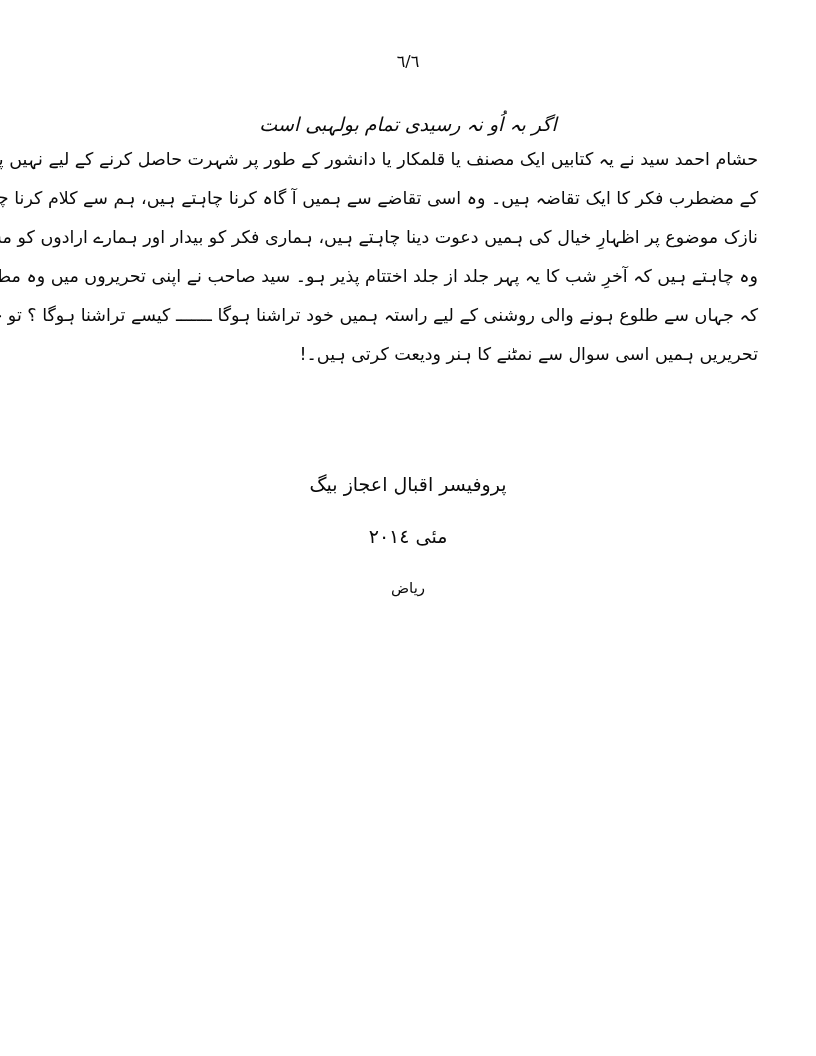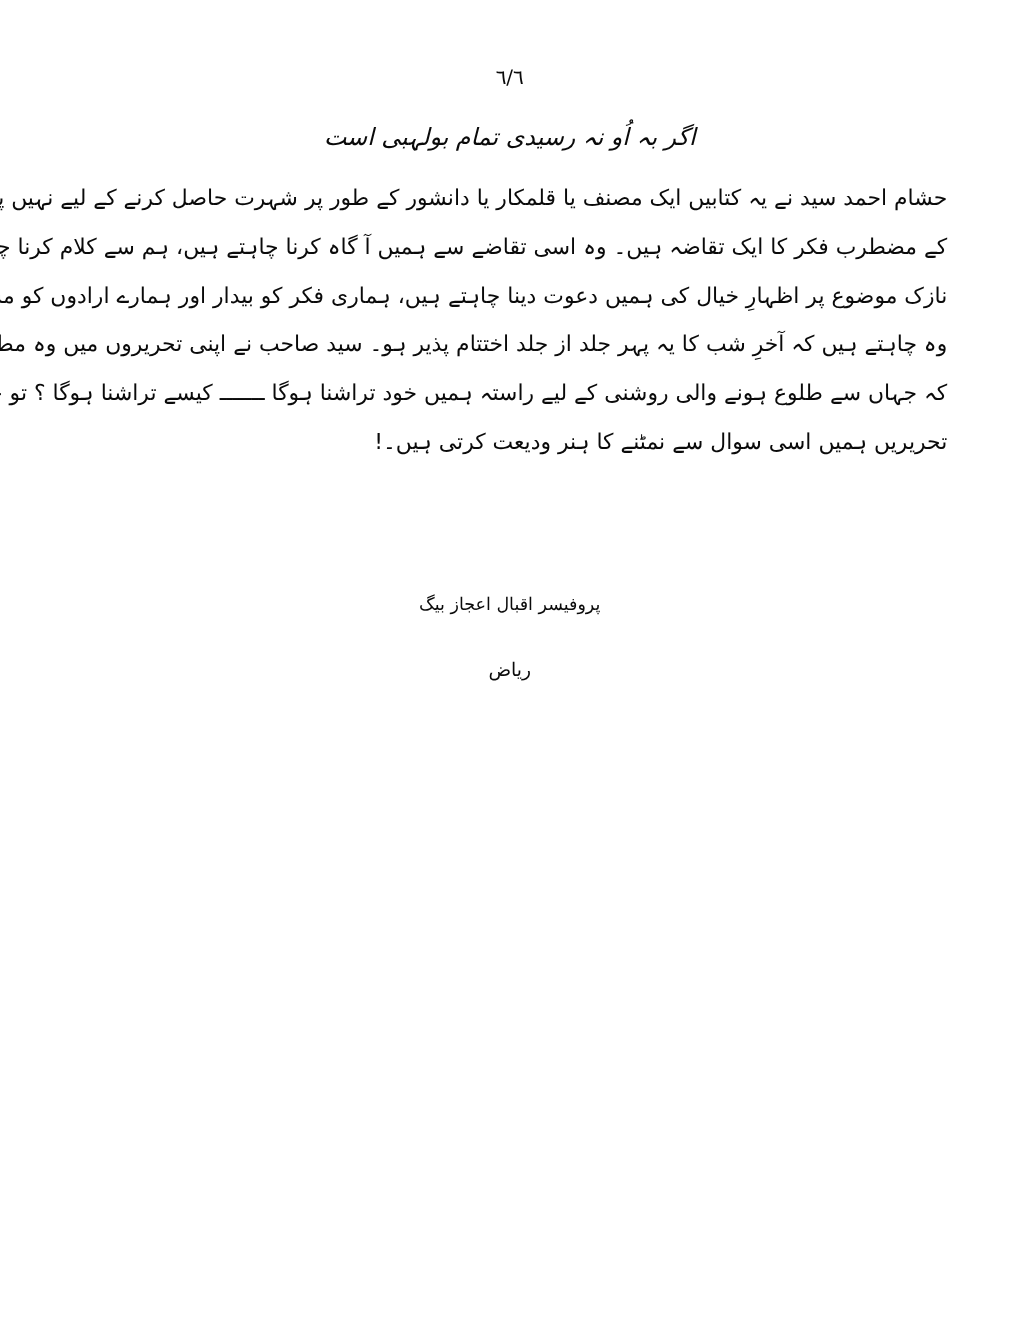--- a/index.html
+++ b/index.html
@@ -37,21 +37,21 @@
     font-family: "DejaVu Sans", sans-serif;
     font-size: 16px;
     letter-spacing: 0.5px;
     direction: rtl;
     color: #0a0a0a;
   }
 
   
   .verse-heading {
     position: absolute;
-    top: 96px;
+    top: 110px;
     left: 0;
     width: 816px;
     text-align: center;
     direction: rtl;
     font-family: "DejaVu Sans", sans-serif;
     font-size: 19px;
     line-height: 1.5;
     color: #0a0a0a;
     font-style: italic;
   }
@@ -100,21 +100,21 @@
     top: 458px;
     left: 0;
     width: 816px;
     direction: rtl;
     text-align: center;
     font-family: "DejaVu Sans", sans-serif;
     color: #0a0a0a;
   }
 
   .sig-author {
-    font-size: 14px;
+    font-size: 19px;
     line-height: 52px;
     letter-spacing: 0.5px;
     text-align: center;
   }
 
   .sig-date {
     font-size: 19px;
     line-height: 52px;
     letter-spacing: 2px;
   }
@@ -147,18 +147,19 @@
     <span class="body-line">حشام احمد سید نے یہ کتابیں ایک مصنف یا قلمکار یا دانشور کے طور پر شہرت حاصل کرنے کے لیے نہیں پیش کیں بلکہ یہ تحریریں ان</span>
     <span class="body-line">کے مضطرب فکر کا ایک تقاضہ ہیں۔ وہ اسی تقاضے سے ہمیں آ گاہ کرنا چاہتے ہیں، ہم سے کلام کرنا چاہتے ہیں، ایک انتہائی</span>
     <span class="body-line">نازک موضوع پر اظہارِ خیال کی ہمیں دعوت دینا چاہتے ہیں، ہماری فکر کو بیدار اور ہمارے ارادوں کو مستعد دیکھنا چاہتے ہیں ۔</span>
     <span class="body-line">وہ چاہتے ہیں کہ آخرِ شب کا یہ پہر جلد از جلد اختتام پذیر ہو۔ سید صاحب نے اپنی تحریروں میں وہ مطلع ہمارے پیشِ نظر کر دیا ہے</span>
     <span class="body-line">کہ جہاں سے طلوع ہونے والی روشنی کے لیے راستہ ہمیں خود تراشنا ہوگا ـــــــ کیسے تراشنا ہوگا ؟ تو حشام احمد سید کی</span>
     <span class="body-line last-line">تحریریں ہمیں اسی سوال سے نمٹنے کا ہنر ودیعت کرتی ہیں۔!</span>
   </div>
 
   <div class="signature-block">
     <div class="sig-author">پروفیسر اقبال اعجاز بیگ</div>
+    <div class="sig-date">مئی ٢٠١٤</div>
     <div class="sig-place">ریاض</div>
   </div>
 
   <div class="page-blank-area"></div>
 
 </div>
 
 </body></html>

